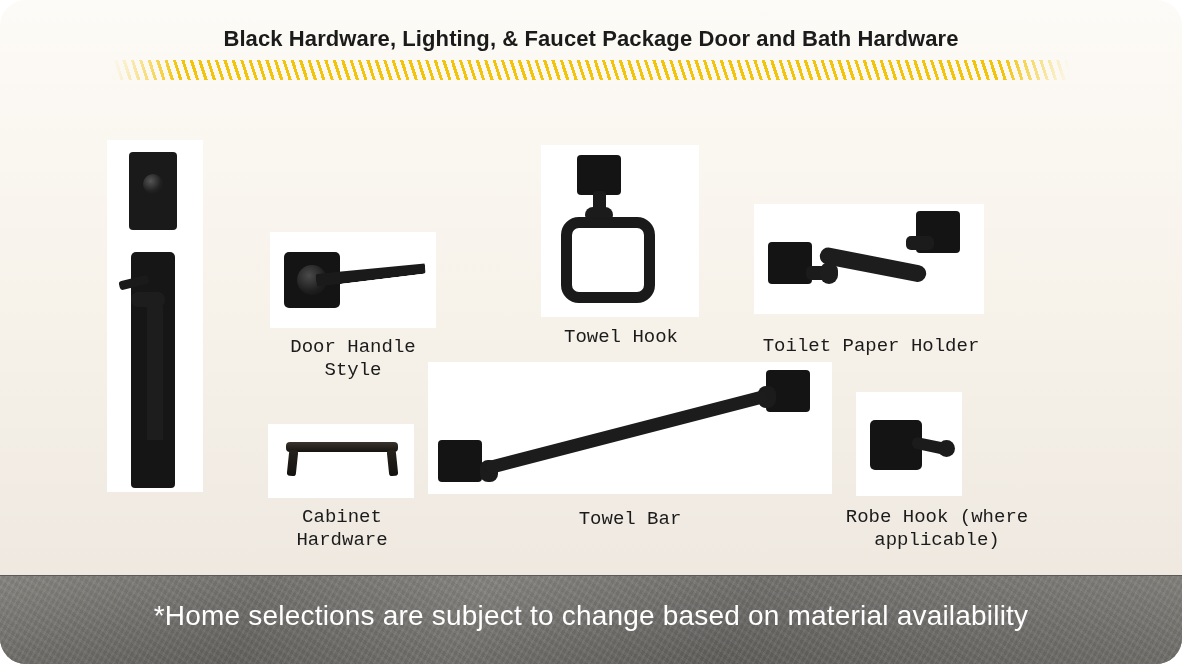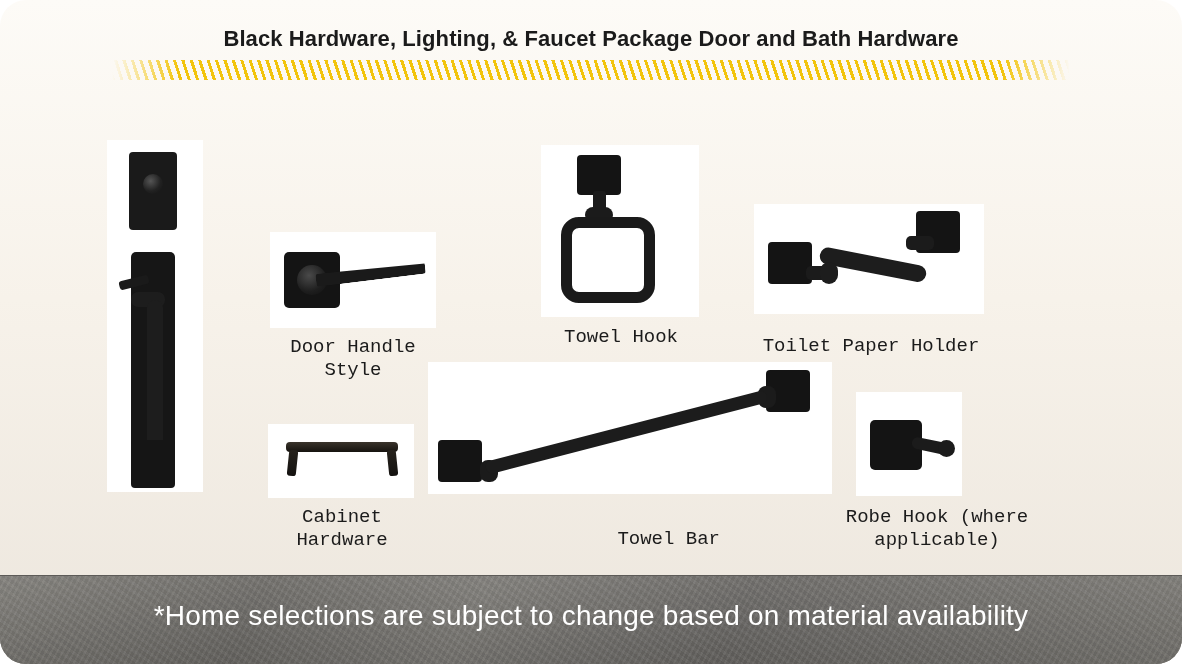--- a/index.html
+++ b/index.html
@@ -196,21 +196,21 @@
   .tb-post-r {
     position: absolute; left: 330px; top: 24px; width: 18px; height: 22px;
     background: #1b1b1b; border-radius: 8px;
   }
   .tb-bar {
     position: absolute; left: 58px; top: 100px; width: 290px; height: 13px;
     background: #1c1c1c; border-radius: 7px;
     transform: rotate(-14.5deg);
     transform-origin: left center;
   }
-  .tb-caption { left: 540px; top: 528px; width: 180px; text-align: right; }
+  .tb-caption { left: 540px; top: 508px; width: 180px; }
 
   
   .ch-photo { left: 268px; top: 424px; width: 146px; height: 74px; }
   .ch-pull {
     position: absolute; left: 18px; top: 18px; width: 112px; height: 10px;
     background: linear-gradient(180deg, #3a342c 0%, #16130f 100%);
     border-radius: 4px;
   }
   .ch-leg-l {
     position: absolute; left: 20px; top: 26px; width: 9px; height: 26px;

